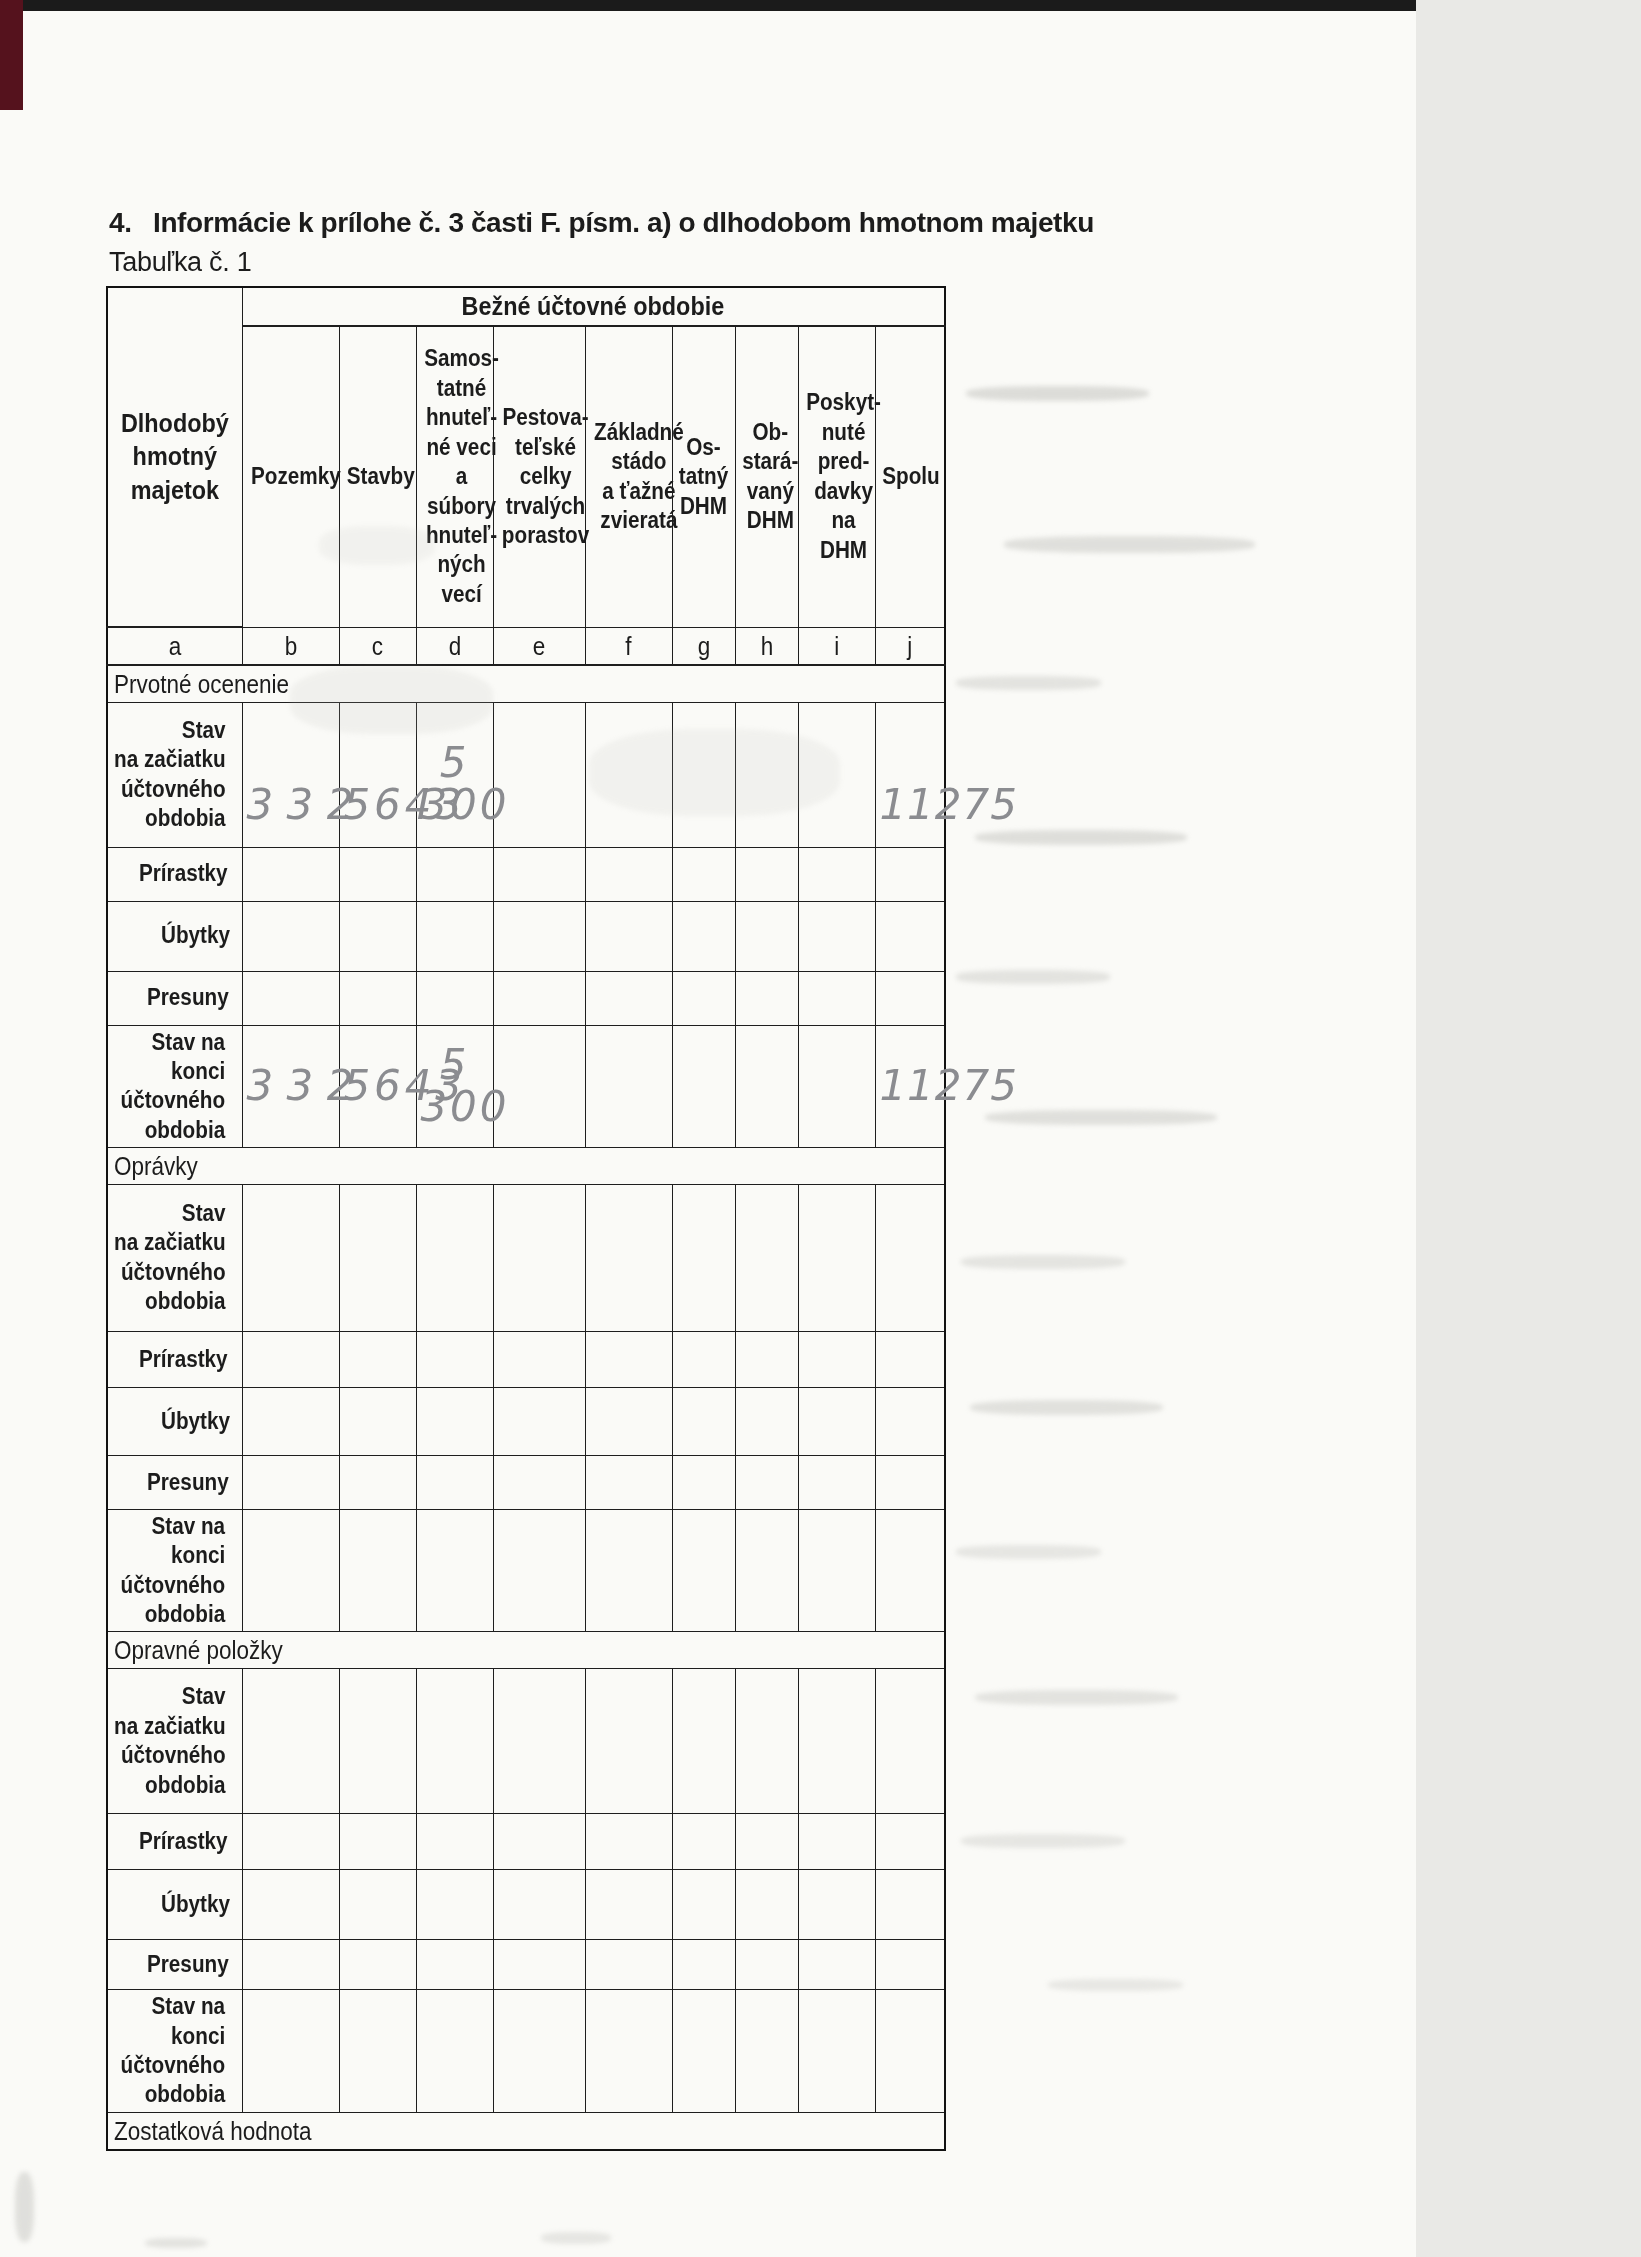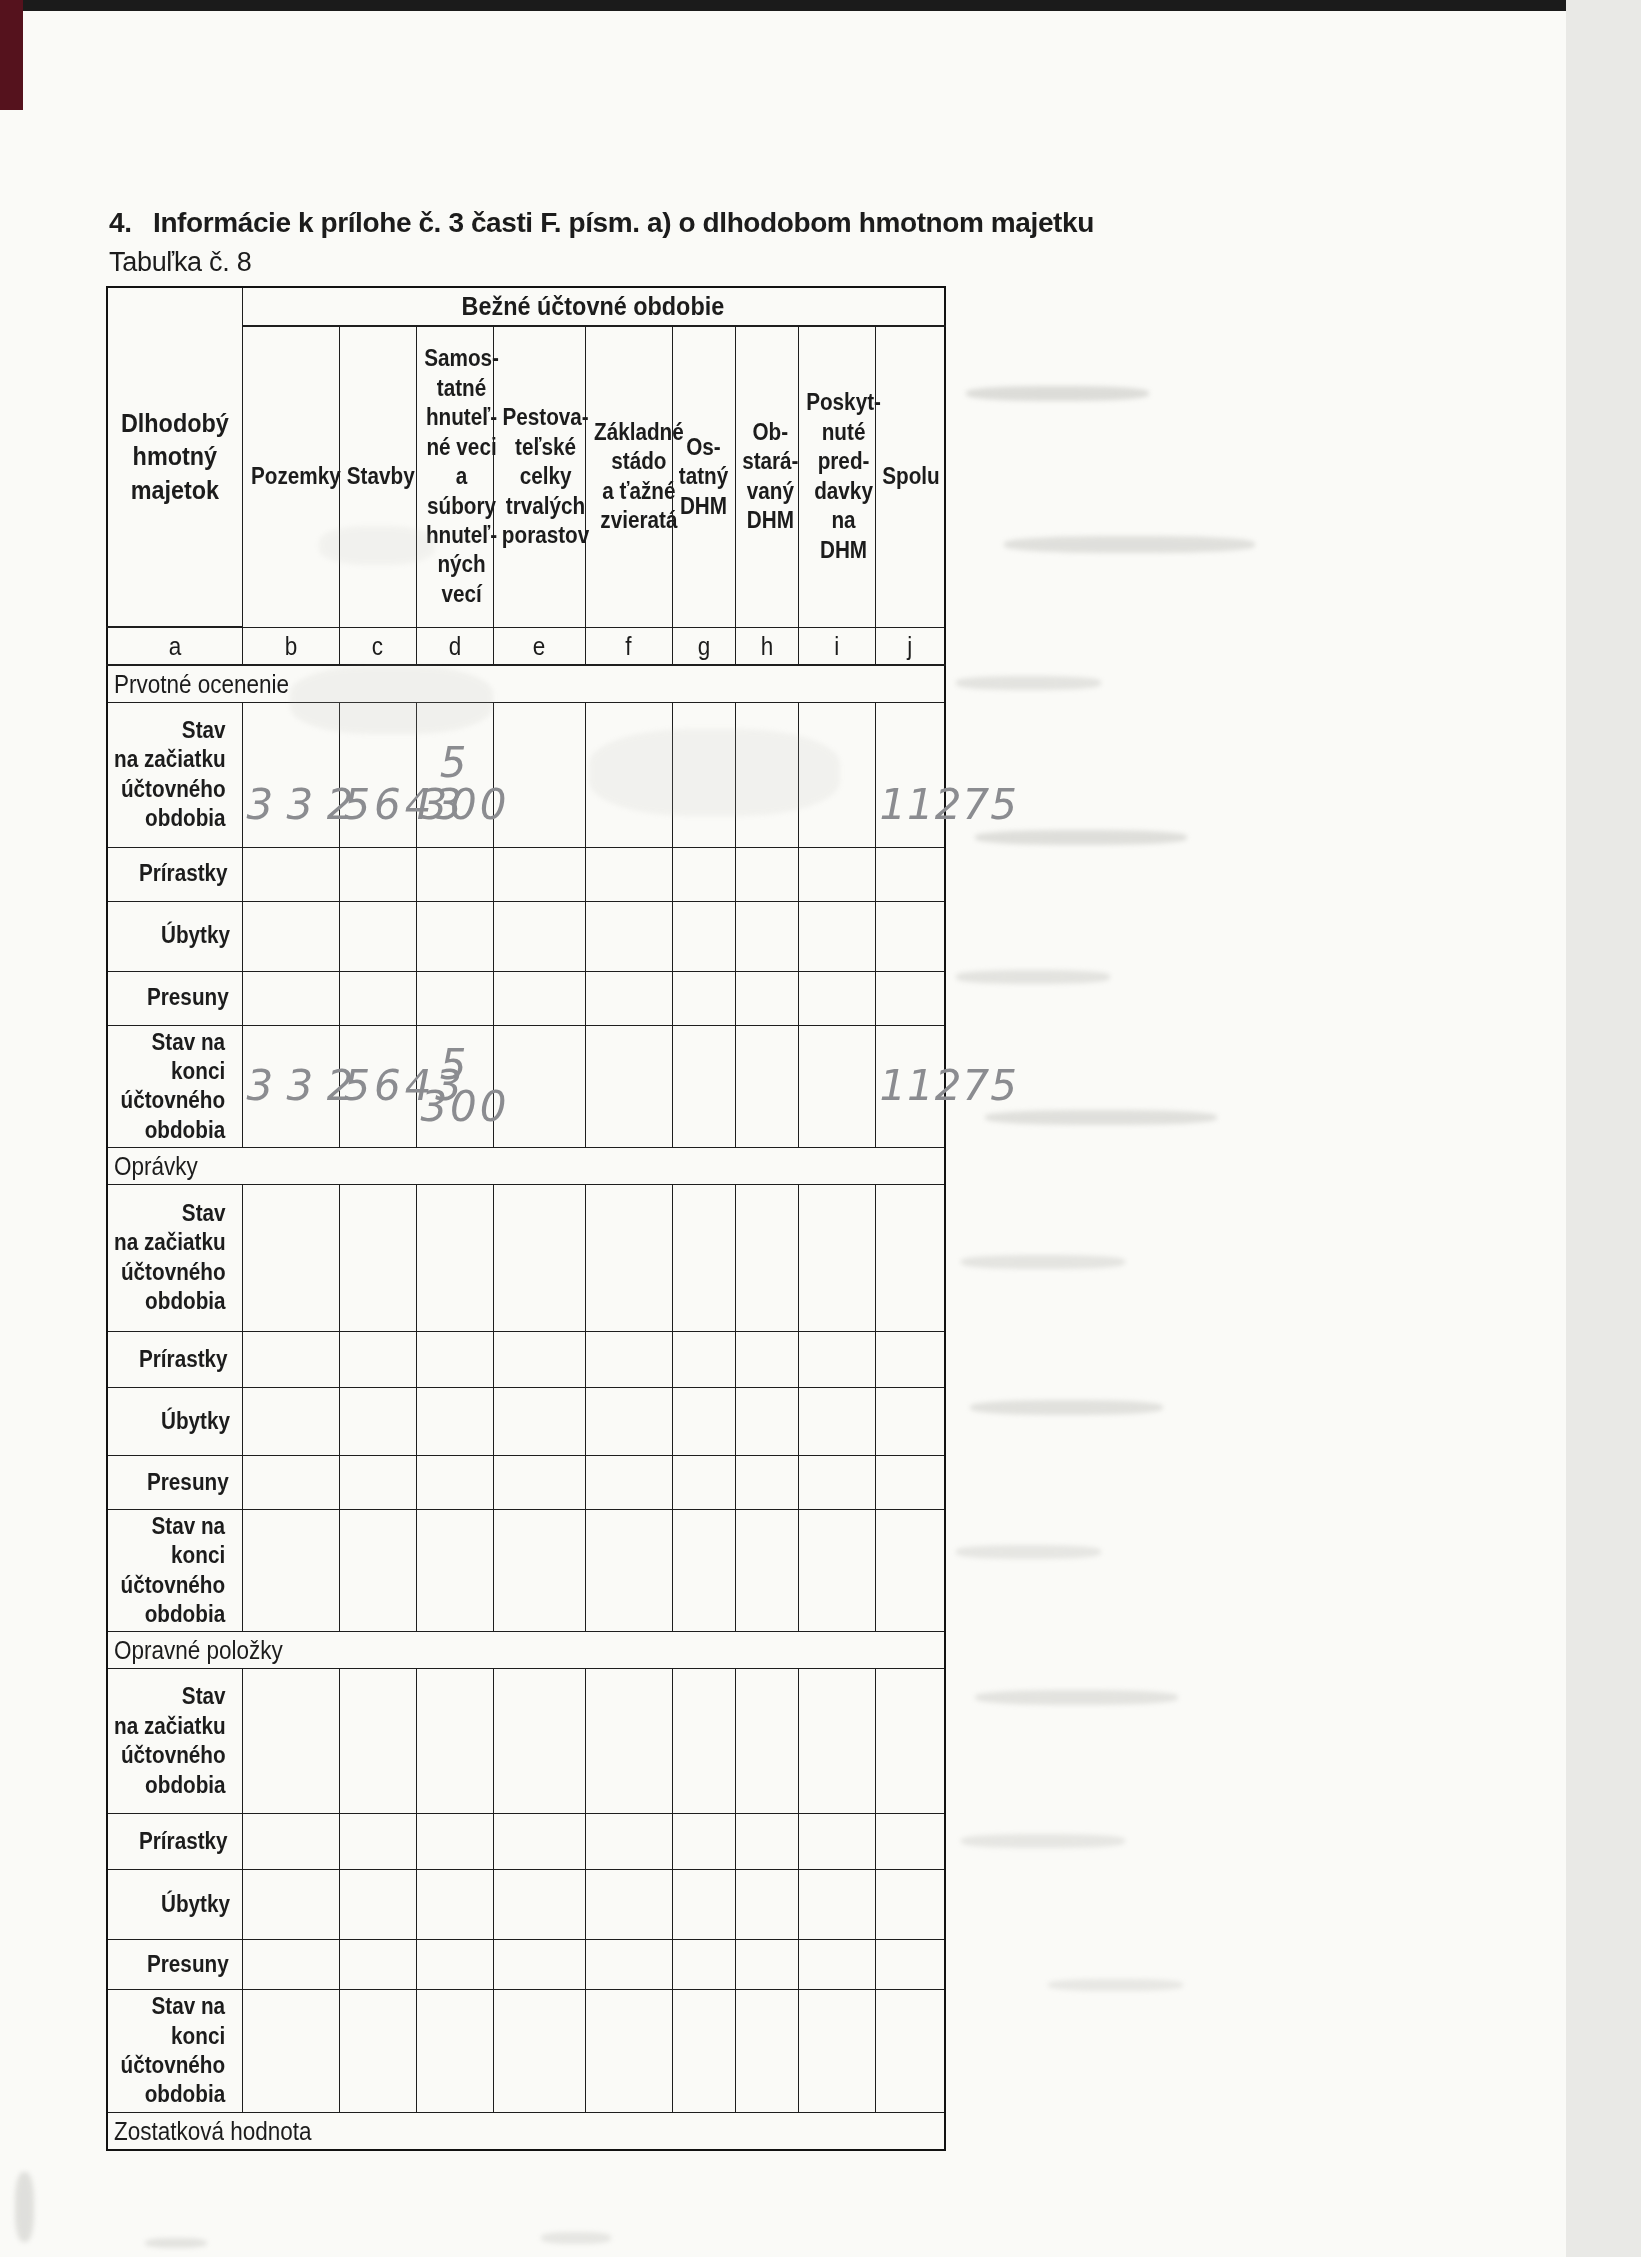--- a/index.html
+++ b/index.html
@@ -1,18 +1,18 @@
 <!DOCTYPE html>
 <html style="--ink: #1c1c1c; --pencil-handwriting: #8b8c90; --paper: #fafaf7;"><head>
 <meta charset="utf-8">
 <style>
   html,body { margin:0; padding:0; }
   body { background:#e9e9e6; }
   .page {
-    position:relative; width:1566px; height:2257px;
+    position:relative; width:1416px; height:2257px;
     background:var(--paper, #fafaf7);
     font-family:"Liberation Sans", sans-serif;
     color:var(--ink, #1c1c1c);
     overflow:hidden;
   }
   
   .edge-top   { position:absolute; top:0; left:0; width:1641px; height:10.6px; background:#1b1b1b; }
   .edge-red   { position:absolute; top:0; left:0; width:23px; height:110px; background:#55121d; }
   .smudge     { position:absolute; background:#b9b9b4; filter:blur(2.9px); border-radius:40%; pointer-events:none; }
   
@@ -49,21 +49,21 @@
 <body>
 
 <div class="page">
 
   <div class="edge-top"></div>
   <div class="edge-red"></div>
 
   <div class="heading">
     <span class="num">4.</span><span>Informácie k prílohe č. 3 časti F. písm. a) o dlhodobom hmotnom majetku</span>
   </div>
-  <div class="caption">Tabuľka č. 8</div>
+  <div class="caption">Tabuľka č. 1</div>
 
   <div class="tablewrap">
     <table id="asset-table">
         <colgroup>
           <col style="width: 135px;">
           <col style="width: 97px;">
           <col style="width: 77px;">
           <col style="width: 77px;">
           <col style="width: 92px;">
           <col style="width: 87px;">

